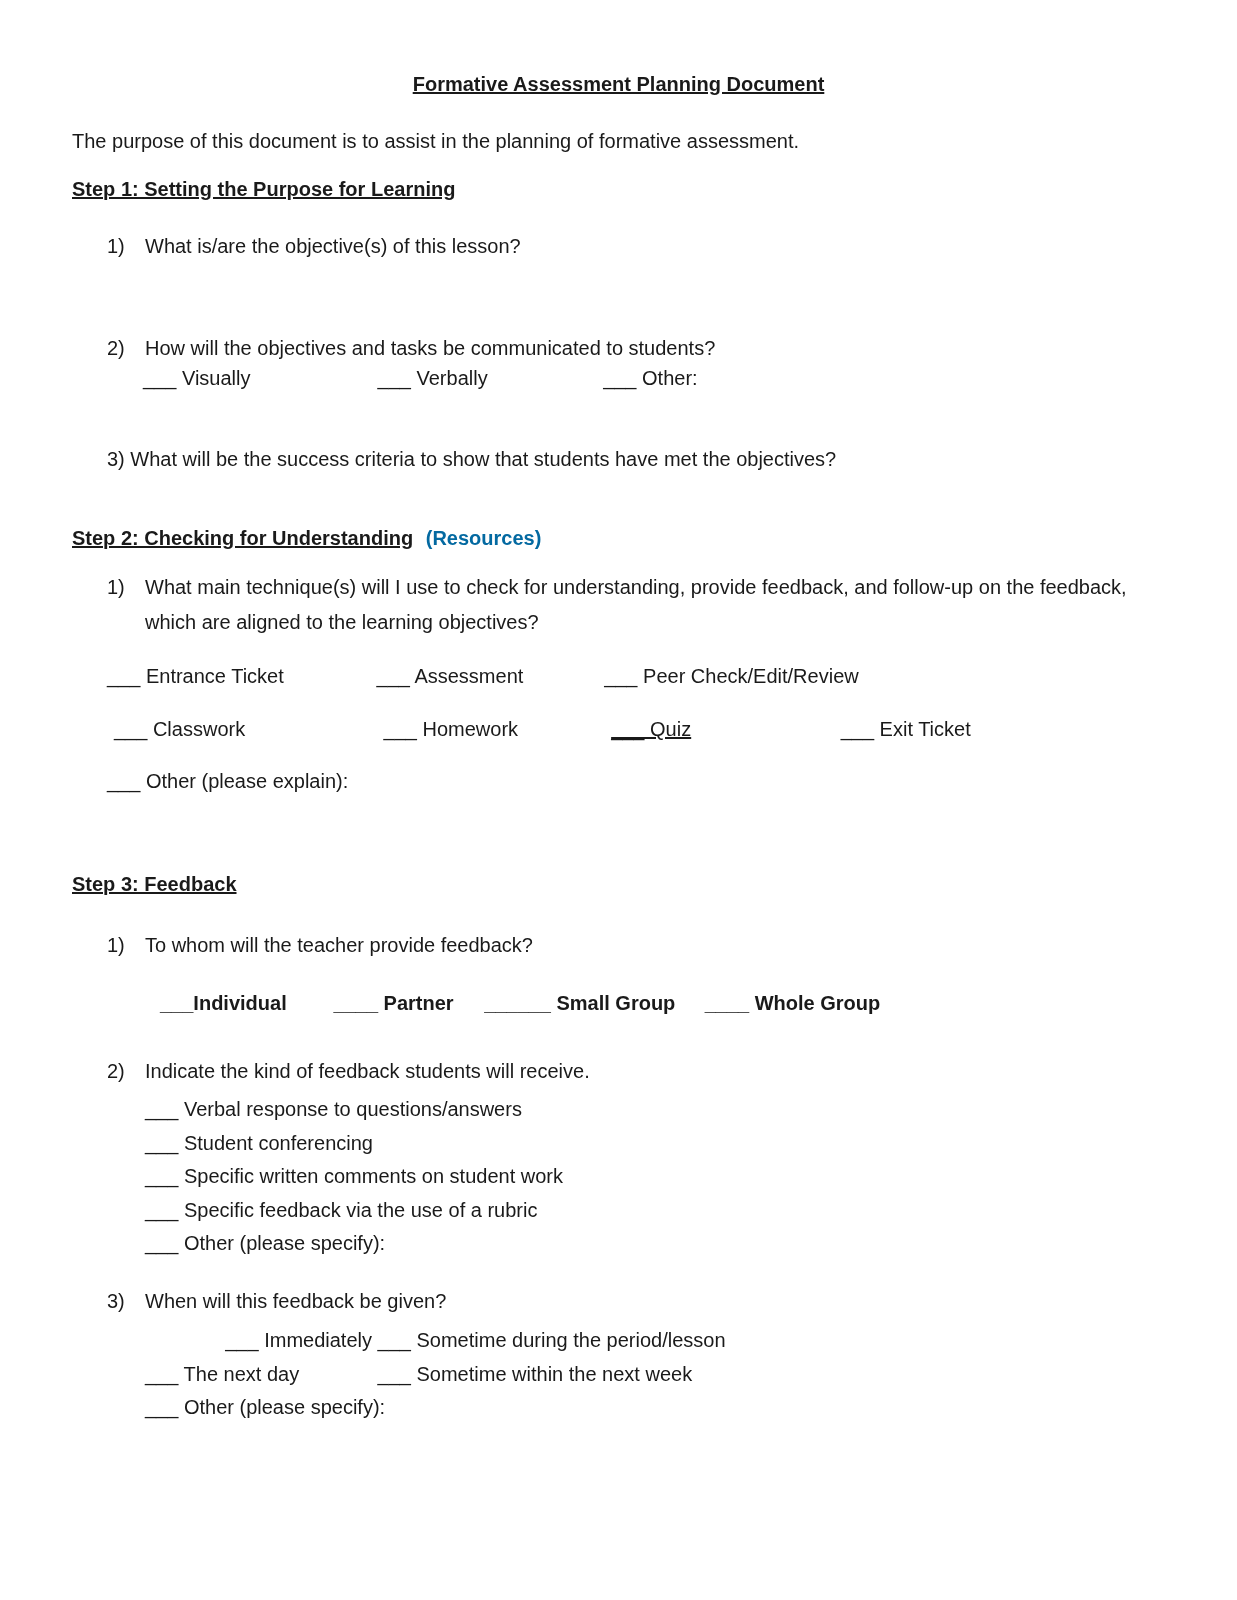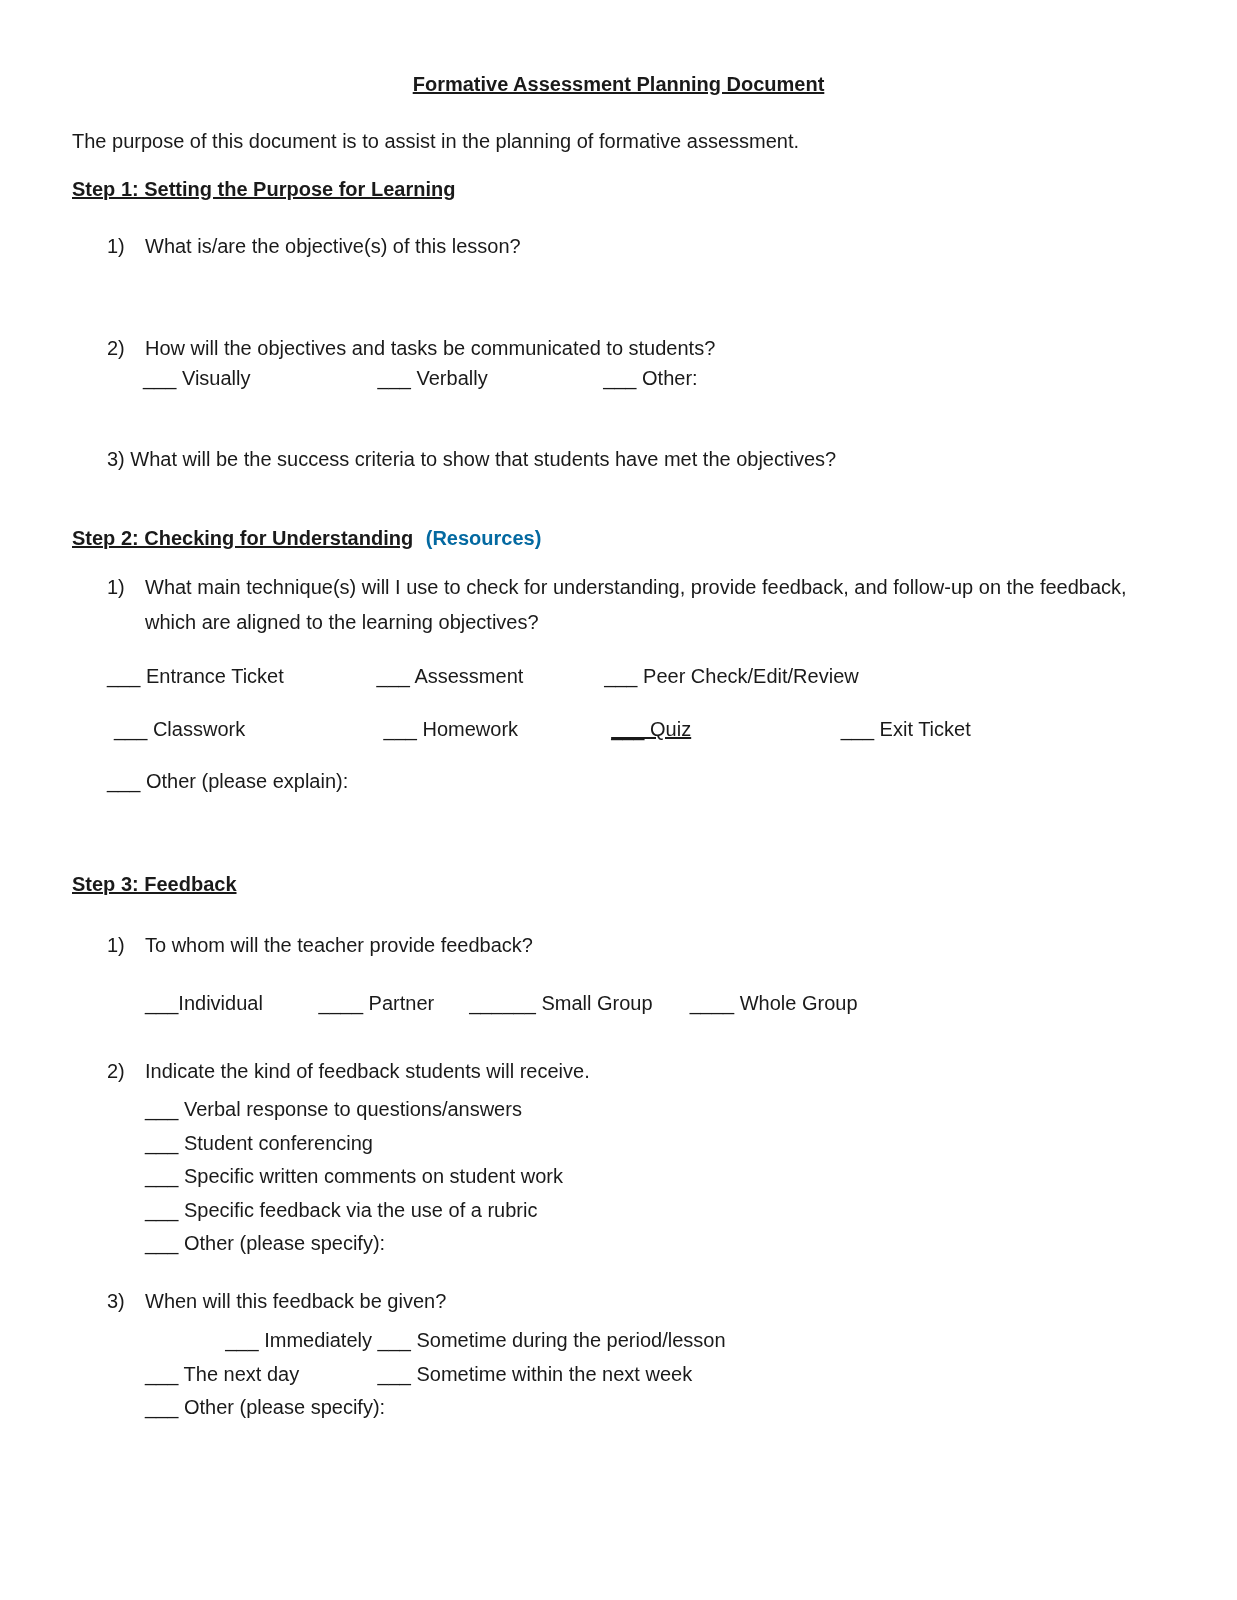--- a/index.html
+++ b/index.html
@@ -77,21 +77,21 @@
     <span class="opt">___ Other (please explain):</span>
   </div>
 
   <div class="line b u" style="top:872px;left:72px;">Step 3: Feedback</div>
 
   <div class="q" style="top:933px;">
     <span class="qnum">1)</span>
     <span class="qtext">To whom will the teacher provide feedback?</span>
   </div>
 
-  <div class="row" style="top:991px;left:145px;">
+  <div class="row" style="top:991px;left:160px;font-weight:bold;">
     <span class="opt" style="width:168px;">___Individual</span>
     <span class="opt" style="width:145px;">____ Partner</span>
     <span class="opt" style="width:215px;">______ Small Group</span>
     <span class="opt">____ Whole Group</span>
   </div>
 
   <div class="q" style="top:1059px;">
     <span class="qnum">2)</span>
     <span class="qtext">Indicate the kind of feedback students will receive.</span>
   </div>

